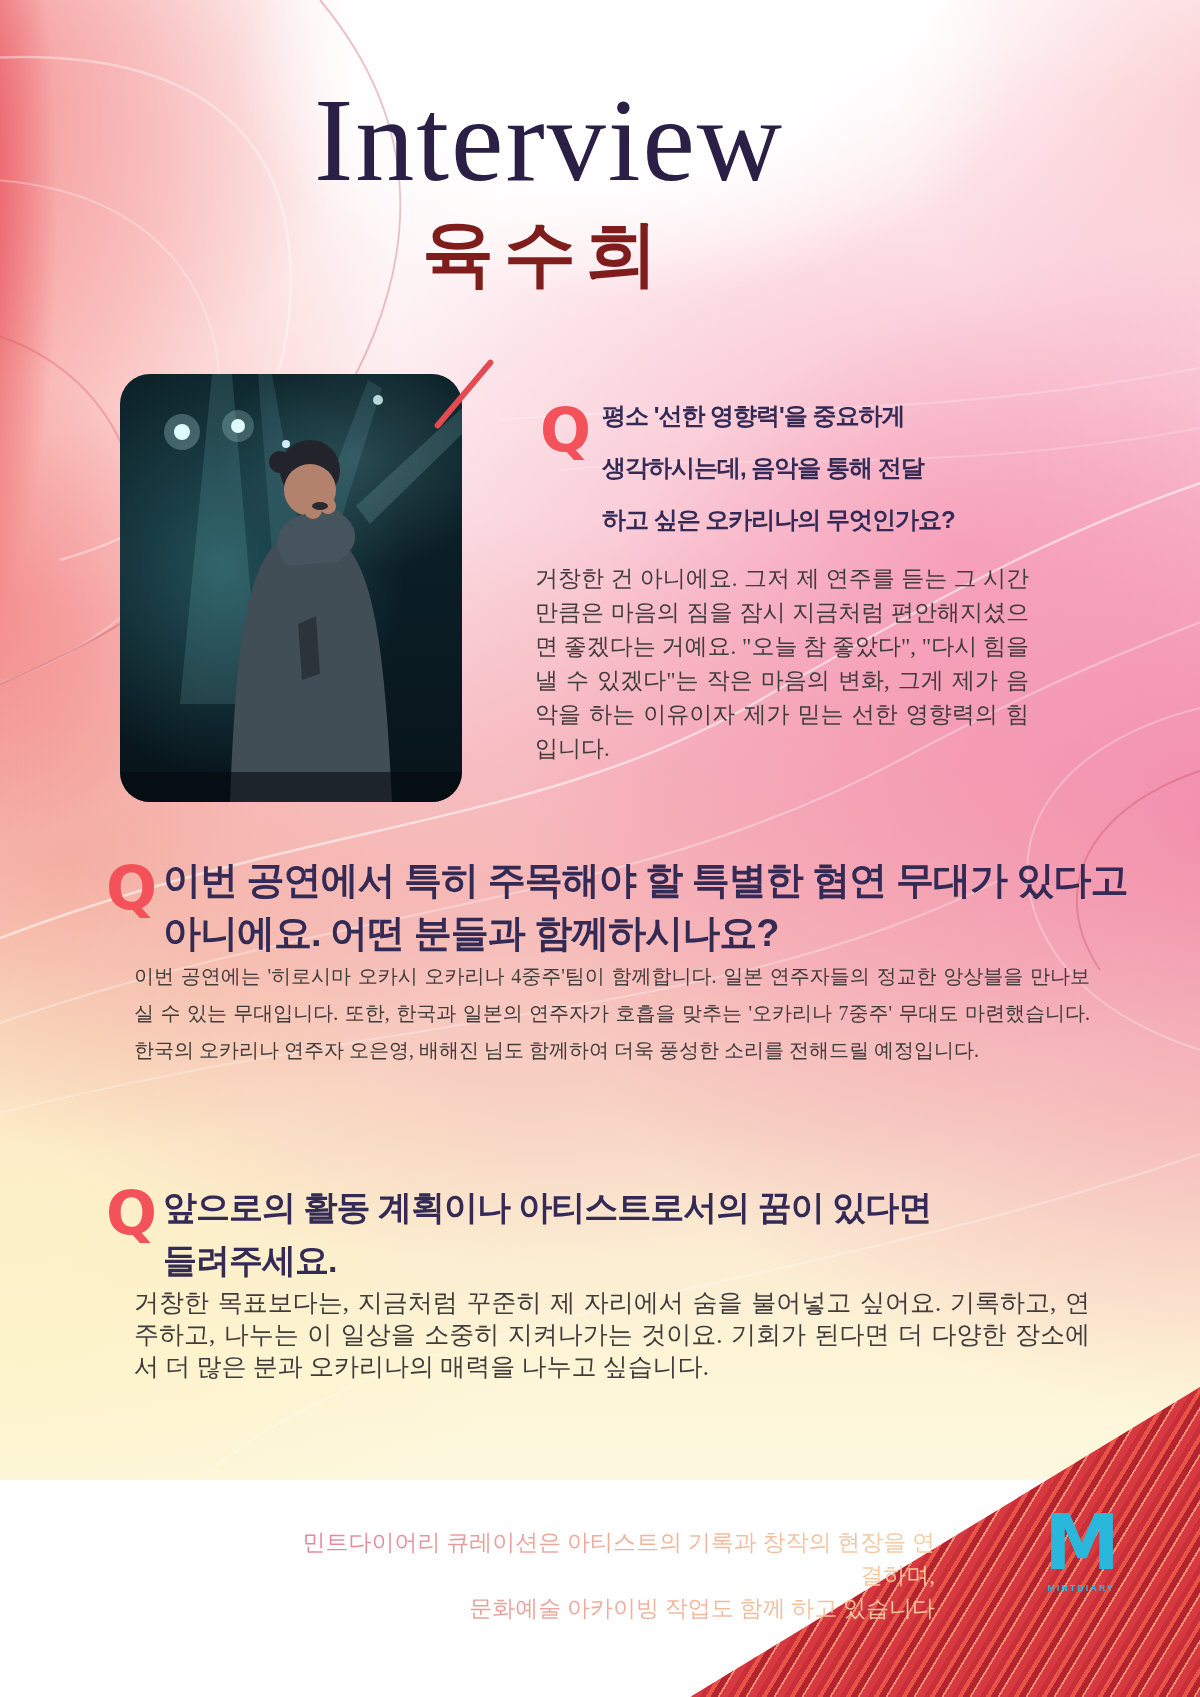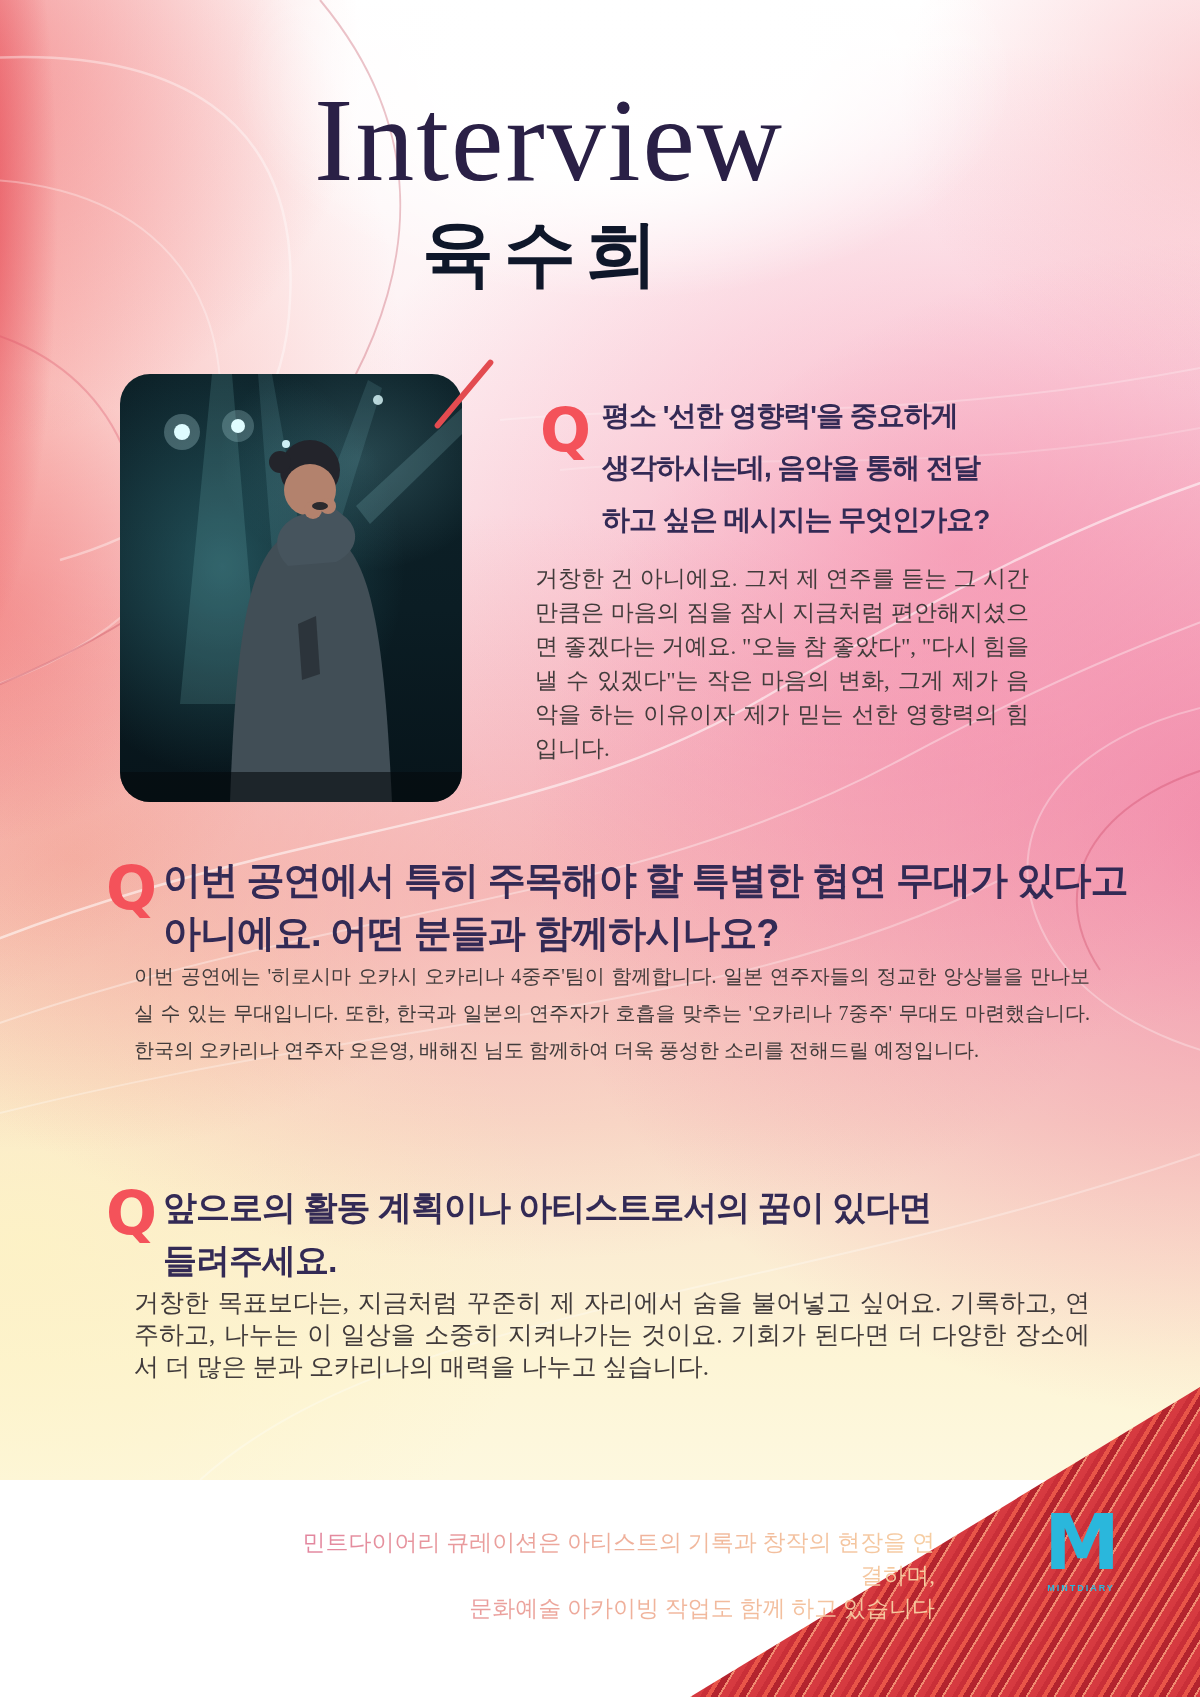--- a/index.html
+++ b/index.html
@@ -37,21 +37,21 @@
     clip-path:polygon(100% 0,100% 100%,0 100%);
   }
   
   .title{
     position:absolute;left:0;top:72px;width:1090px;text-align:center;
     font-family:"Liberation Serif",serif;font-weight:400;
     font-size:118px;line-height:1.1;color:#2a2046;letter-spacing:2px;margin:4px;
   }
   .subtitle{
     position:absolute;left:0;top:206px;width:1090px;text-align:center;
-    font-size:72px;font-weight:800;color:#0f172a;letter-spacing:10px;margin:0;
+    font-size:72px;font-weight:800;color:#7f1d1d;letter-spacing:10px;margin:0;
     font-family:Liberation Serif, serif;
   }
   
   .photo{
     position:absolute;left:120px;top:374px;width:342px;height:428px;
     border-radius:30px;overflow:hidden;
     background:linear-gradient(180deg,#0d2229 0%,#0b1d24 55%,#07141a 100%);
   }
   .photo::before{
     content:"";position:absolute;inset:0;
@@ -67,21 +67,21 @@
   
   .qmark{
     position:absolute;font-size:60px;font-weight:800;color:#f4525a;
     font-family:"DejaVu Sans",sans-serif;line-height:1;
   }
   .qmark.q1{left:540px;top:400px;}
   .qmark.q2{left:106px;top:858px;}
   .qmark.q3{left:106px;top:1183px;}
   .qtext{position:absolute;color:#332a55;font-weight:800;letter-spacing:-1px;}
   .qtext span{display:block;white-space:nowrap;}
-  .qtext.q1{left:602px;top:390px;font-size:28px;line-height:52px;}
+  .qtext.q1{left:602px;top:390px;font-size:24px;line-height:52px;}
   .qtext.q2{left:163px;top:854px;font-size:38px;line-height:53px;}
   .qtext.q3{left:163px;top:1181px;font-size:34px;line-height:53px;}
   .answer{
     position:absolute;margin:0;color:#413b3b;
     font-family:"Liberation Serif",serif;
     text-align:justify;text-justify:inter-word;
   }
   .answer.a1{left:535px;top:562px;width:494px;font-size:23px;line-height:34px;}
   .answer.a2{left:134px;top:958px;width:956px;font-size:20px;line-height:37px;}
   .answer.a3{left:134px;top:1287px;width:956px;font-size:25px;line-height:32px;}
@@ -153,21 +153,21 @@
       <path d="M178 250 L196 242 L200 300 L182 306 Z" fill="rgba(20,22,26,.45)"></path>
       <rect x="0" y="398" width="342" height="30" fill="rgba(5,10,13,.6)"></rect>
     </svg>
   </div>
   <div class="slash"></div>
 
   <span class="qmark q1">Q</span>
   <div class="qtext q1">
     <span>평소 '선한 영향력'을 중요하게</span>
     <span>생각하시는데, 음악을 통해 전달</span>
-    <span>하고 싶은 메시지는 무엇인가요?</span>
+    <span>하고 싶은 오카리나의 무엇인가요?</span>
   </div>
   <p class="answer a1">거창한 건 아니에요. 그저 제 연주를 듣는 그 시간만큼은 마음의 짐을 잠시 지금처럼 편안해지셨으면 좋겠다는 거예요. "오늘 참 좋았다", "다시 힘을 낼 수 있겠다"는 작은 마음의 변화, 그게 제가 음악을 하는 이유이자 제가 믿는 선한 영향력의 힘입니다.</p>
 
   <span class="qmark q2">Q</span>
   <div class="qtext q2">
     <span>이번 공연에서 특히 주목해야 할 특별한 협연 무대가 있다고</span>
     <span>아니에요. 어떤 분들과 함께하시나요?</span>
   </div>
   <p class="answer a2">이번 공연에는 '히로시마 오카시 오카리나 4중주'팀이 함께합니다. 일본 연주자들의 정교한 앙상블을 만나보실 수 있는 무대입니다. 또한, 한국과 일본의 연주자가 호흡을 맞추는 '오카리나 7중주' 무대도 마련했습니다. 한국의 오카리나 연주자 오은영, 배해진 님도 함께하여 더욱 풍성한 소리를 전해드릴 예정입니다.</p>
 

